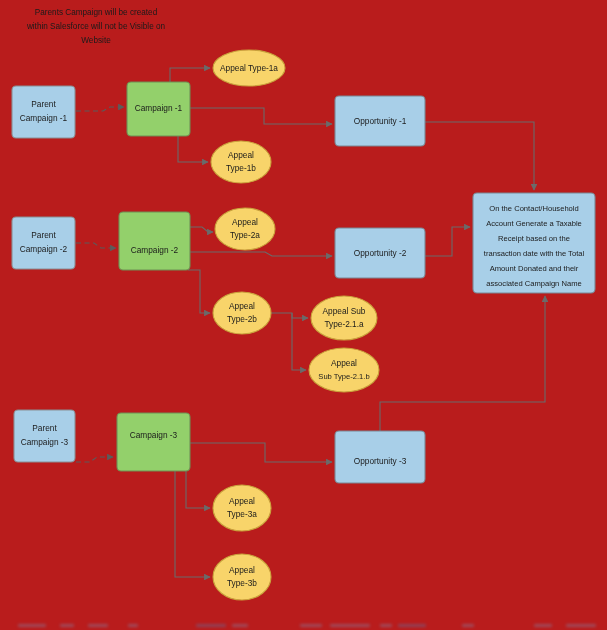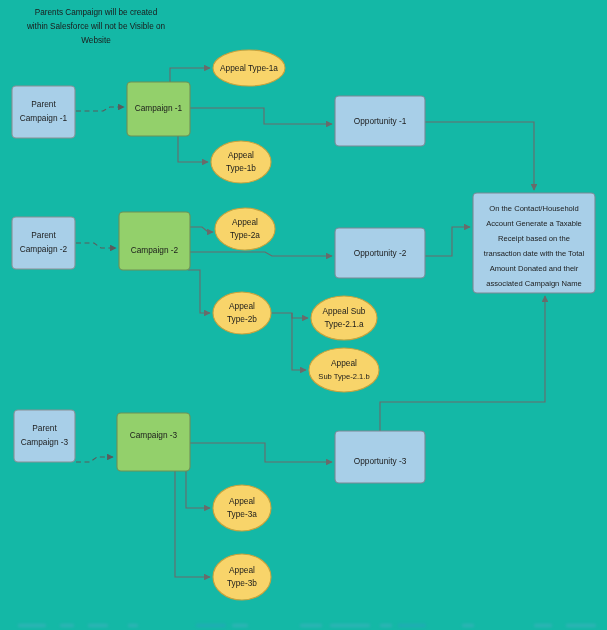--- a/index.html
+++ b/index.html
@@ -11,21 +11,21 @@
   body {
     width: 607px;
     height: 630px;
     font-family: "Liberation Sans", sans-serif;
     overflow: hidden;
   }
   #diagram-root {
     position: relative;
     width: 607px;
     height: 630px;
-    background: #14b8a6;
+    background: #b91c1c;
   }
   svg#flow-svg {
     position: absolute;
     left: 0;
     top: 0;
     width: 607px;
     height: 630px;
     display: block;
   }
   .node-rect {

